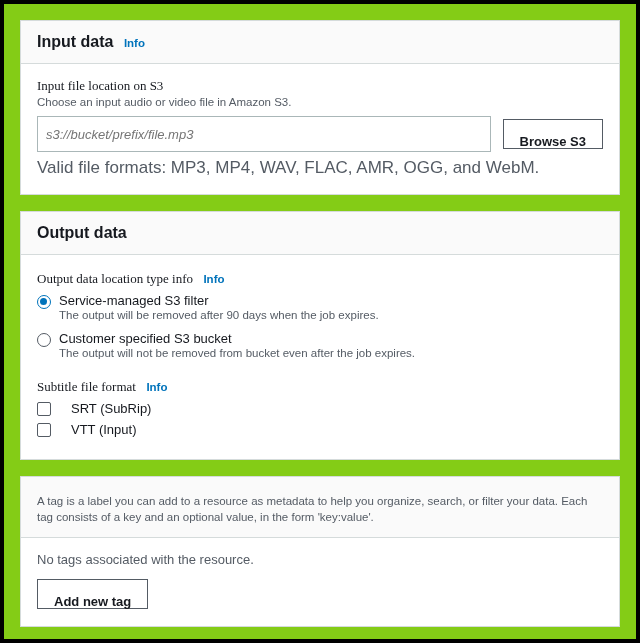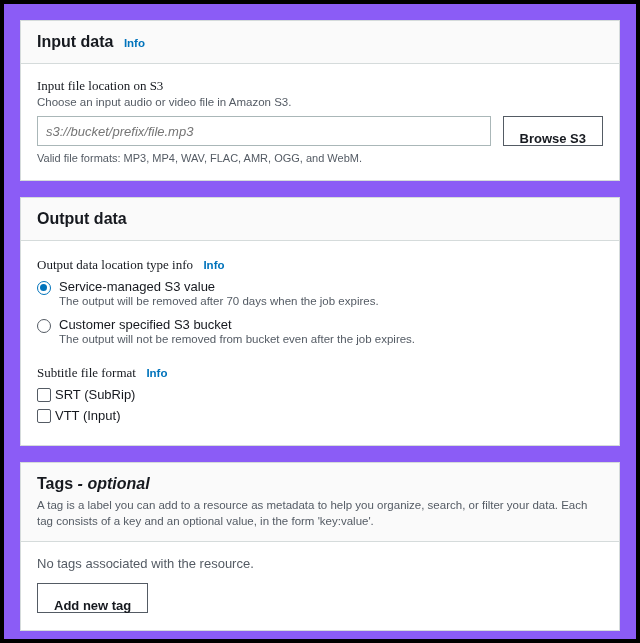--- a/index.html
+++ b/index.html
@@ -4,21 +4,21 @@
 <style>
 * { box-sizing: border-box; margin: 0; padding: 0; }
 body {
   font-family: "Amazon Ember", "Helvetica Neue", Arial, sans-serif;
   background: #000;
   width: 640px;
   height: 643px;
   overflow: hidden;
 }
 .page {
-  background: #8b5cf6;
+  background: #84cc16;
   width: 632px;
   height: 635px;
   margin: 4px;
   padding: 16px 16px 12px 16px;
   display: flex;
   flex-direction: column;
   gap: 16px;
 }
 .panel {
   background: #fff;
@@ -72,34 +72,34 @@
   align-items: center;
   margin-top: 8px;
 }
 .text-input {
   flex: 1;
   border: 1px solid #aab7b8;
   padding: 6px 8px;
   font-size: 13px;
   font-style: italic;
   color: #687078;
-  height: 30px;
+  height: 36px;
 }
 .btn {
   border: 1px solid #545b64;
   background: #fff;
   color: #16191f;
   font-size: 13px;
   font-weight: 700;
   padding: 14px 16px;
   height: 30px;
   cursor: pointer;
 }
 .hint {
-  font-size: 11px;
+  font-size: 17px;
   color: #545b64;
   margin-top: 6px;
 }
 .radio-group { margin-top: 6px; }
 .radio-item {
   display: flex;
   align-items: flex-start;
   gap: 8px;
   margin-bottom: 10px;
 }
@@ -132,21 +132,21 @@
 }
 .radio-desc {
   font-size: 11.5px;
   color: #545b64;
   margin-top: 1px;
 }
 .check-group { margin-top: 6px; }
 .check-item {
   display: flex;
   align-items: center;
-  gap: 4px;
+  gap: 20px;
   margin-bottom: 6px;
 }
 .checkbox {
   width: 14px;
   height: 14px;
   border: 1.5px solid #545b64;
   border-radius: 2px;
   flex-shrink: 0;
 }
 .check-label {
@@ -187,22 +187,22 @@
     </div>
     <div class="panel-body">
       <div>
         <span class="field-label">Output data location type info</span>
         <span class="info-link">Info</span>
       </div>
       <div class="radio-group">
         <div class="radio-item">
           <div class="radio checked"></div>
           <div class="radio-body">
-            <div class="radio-label">Service-managed S3 value</div>
-            <div class="radio-desc">The output will be removed after 70 days when the job expires.</div>
+            <div class="radio-label">Service-managed S3 filter</div>
+            <div class="radio-desc">The output will be removed after 90 days when the job expires.</div>
           </div>
         </div>
         <div class="radio-item">
           <div class="radio"></div>
           <div class="radio-body">
             <div class="radio-label">Customer specified S3 bucket</div>
             <div class="radio-desc">The output will not be removed from bucket even after the job expires.</div>
           </div>
         </div>
       </div>
@@ -219,23 +219,20 @@
         <div class="check-item">
           <div class="checkbox"></div>
           <div class="check-label">VTT (Input)</div>
         </div>
       </div>
     </div>
   </div>
 
   <div class="panel">
     <div class="panel-header">
-      <span class="panel-title">
-        <span>Tags</span><span class="optional"> - optional</span>
-      </span>
       <div class="panel-subdesc">A tag is a label you can add to a resource as metadata to help you organize, search, or filter your data. Each tag consists of a key and an optional value, in the form 'key:value'.</div>
     </div>
     <div class="panel-body">
       <div class="tags-empty">No tags associated with the resource.</div>
       <button class="btn">Add new tag</button>
     </div>
   </div>
 
 </div>
 

